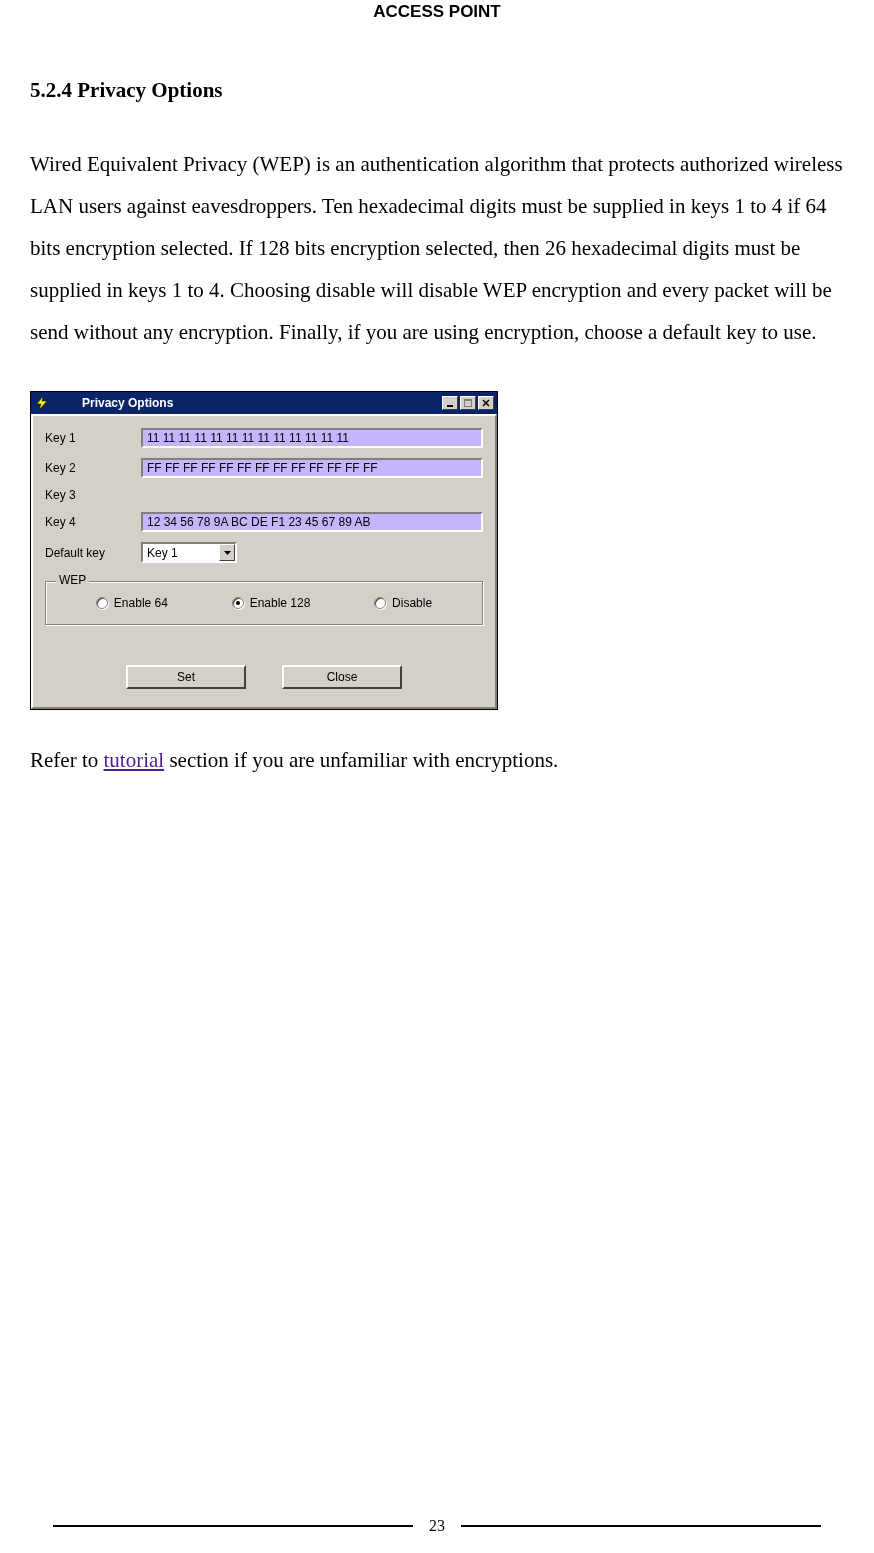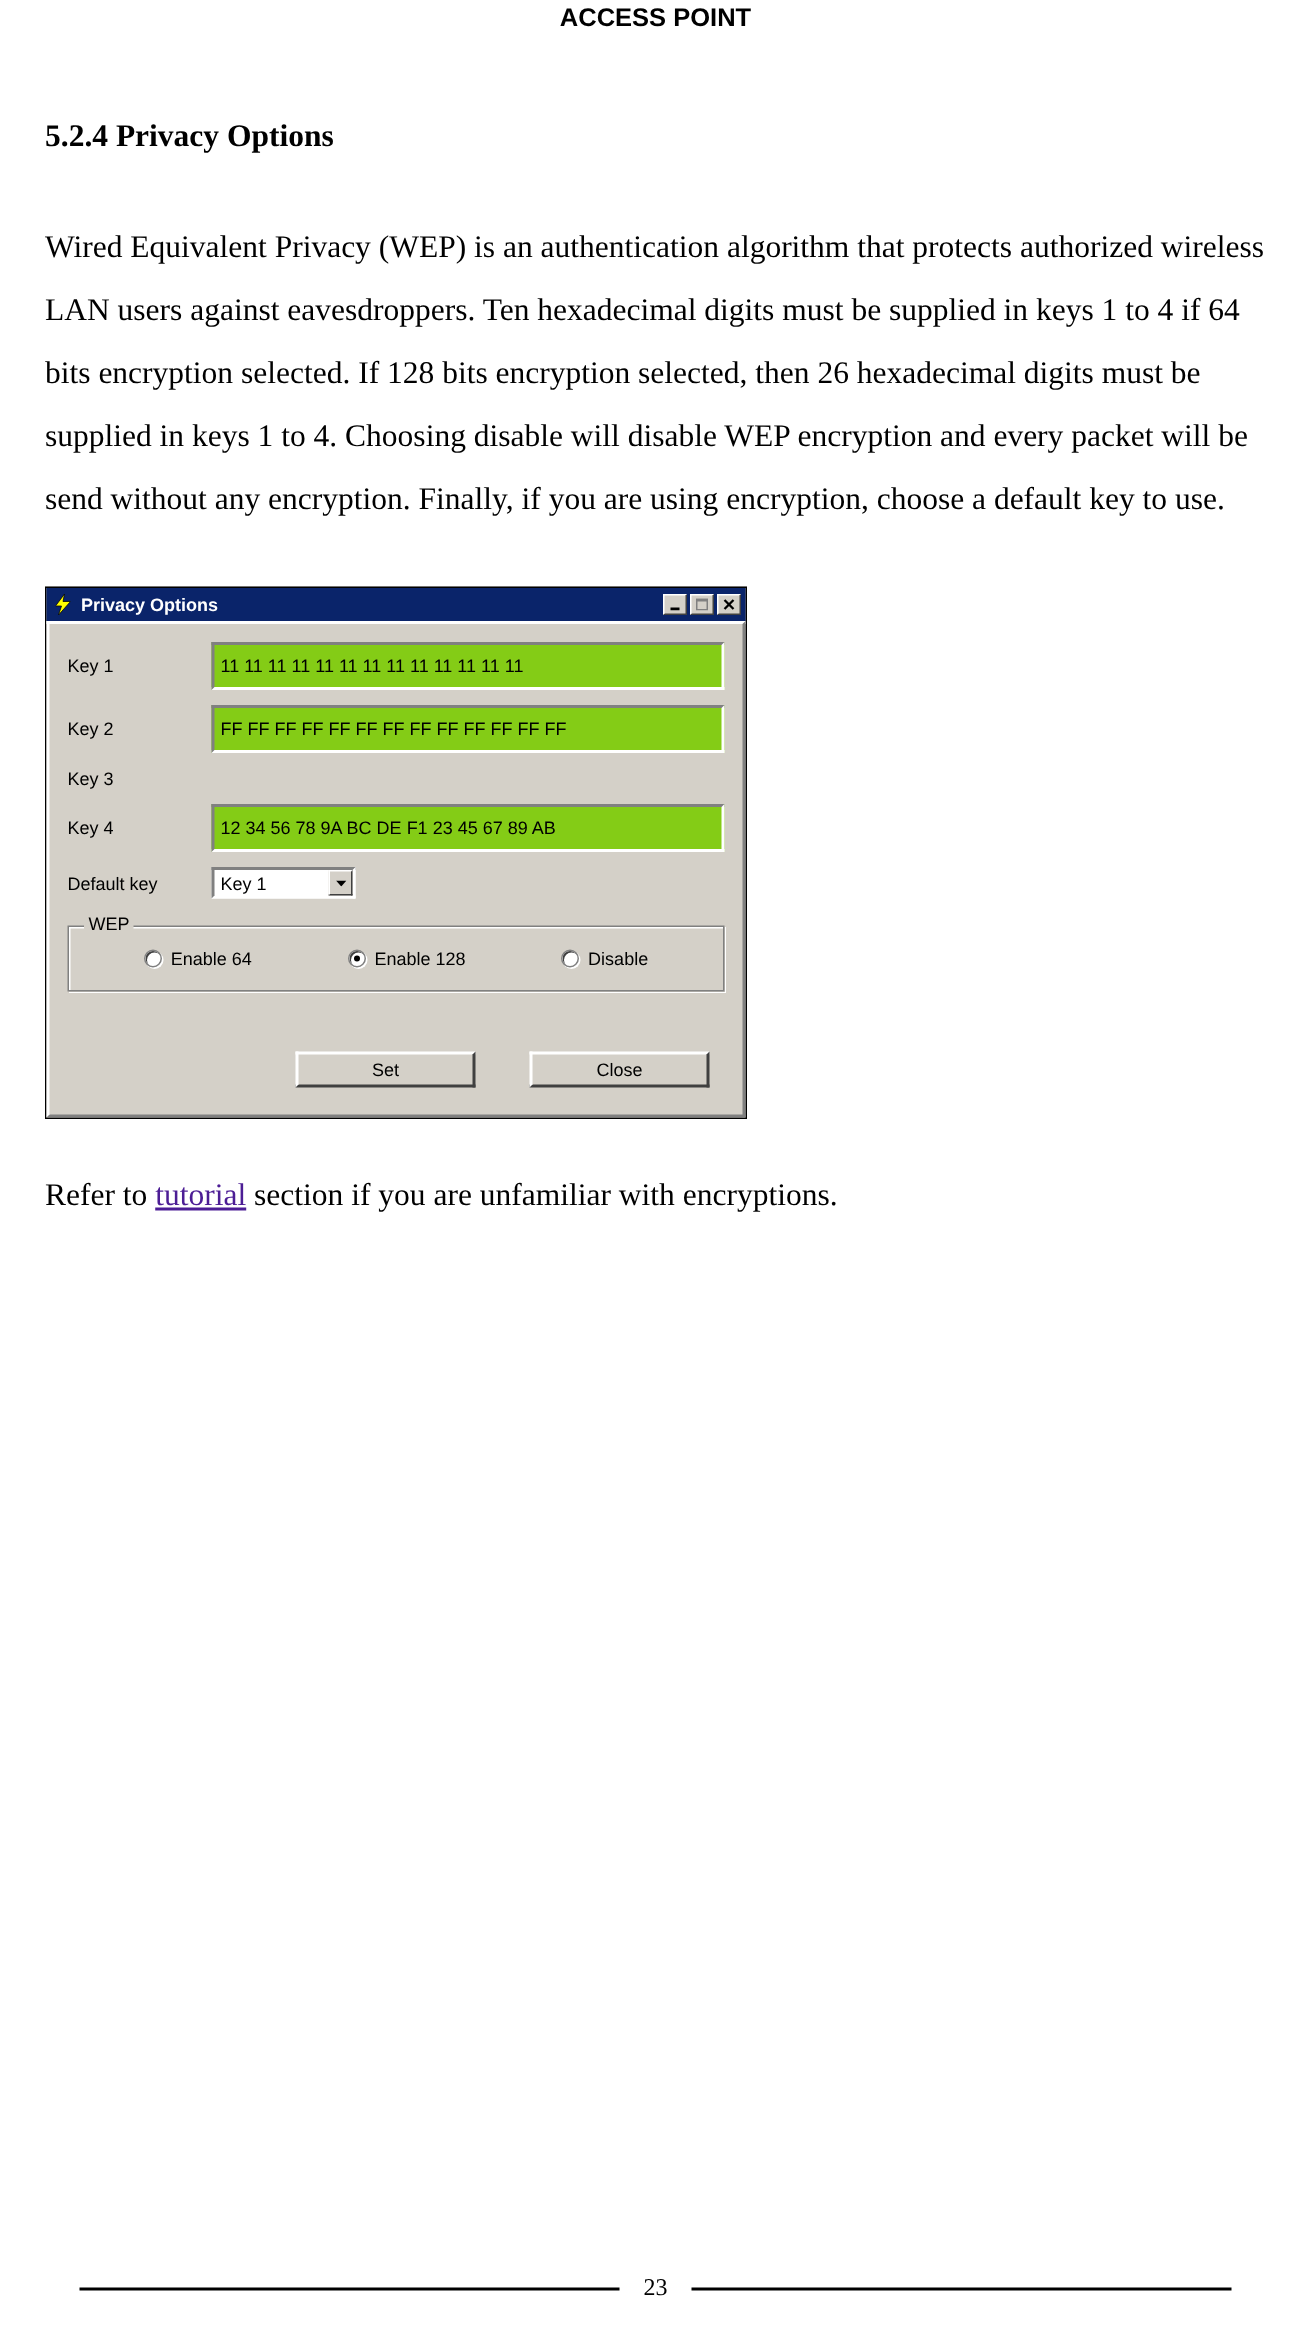--- a/index.html
+++ b/index.html
@@ -41,20 +41,21 @@
     font-size: 12px;
     background: #d4d0c8;
   }
   .titlebar {
     background: #0a246a;
     color: #fff;
     display: flex;
     align-items: center;
     height: 22px;
     padding-left: 3px;
+    gap: 28px;
   }
   .tb-icon {
     width: 16px;
     height: 16px;
     margin-right: 4px;
     display: flex;
     align-items: center;
     justify-content: center;
   }
   .tb-title {
@@ -93,27 +94,27 @@
     display: flex;
     align-items: center;
     margin-bottom: 10px;
   }
   .form-label {
     width: 96px;
     font-size: 12px;
   }
   .text-input {
     flex: 1;
-    height: 32px;
+    height: 20px;
     padding: 1px 4px;
     font-family: Tahoma, Arial, sans-serif;
     font-size: 12px;
     border: 2px solid;
     border-color: #808080 #fff #fff #808080;
-    background: #84cc16;
+    background: #c4b5fd;
     outline: none;
   }
   .default-key-row {
     margin-bottom: 18px;
   }
   .combo {
     display: flex;
     width: 96px;
     height: 21px;
     border: 2px solid;
@@ -174,21 +175,21 @@
     justify-content: center;
   }
   .radio-dot {
     width: 4px;
     height: 4px;
     border-radius: 50%;
     background: #000;
   }
   .button-row {
     display: flex;
-    justify-content: flex-end;
+    justify-content: center;
     margin-top: 40px;
     padding: 0 10px;
     gap: 36px;
   }
   .win-button {
     width: 120px;
     height: 24px;
     background: #d4d0c8;
     border: 2px solid;
     border-color: #fff #404040 #404040 #fff;

